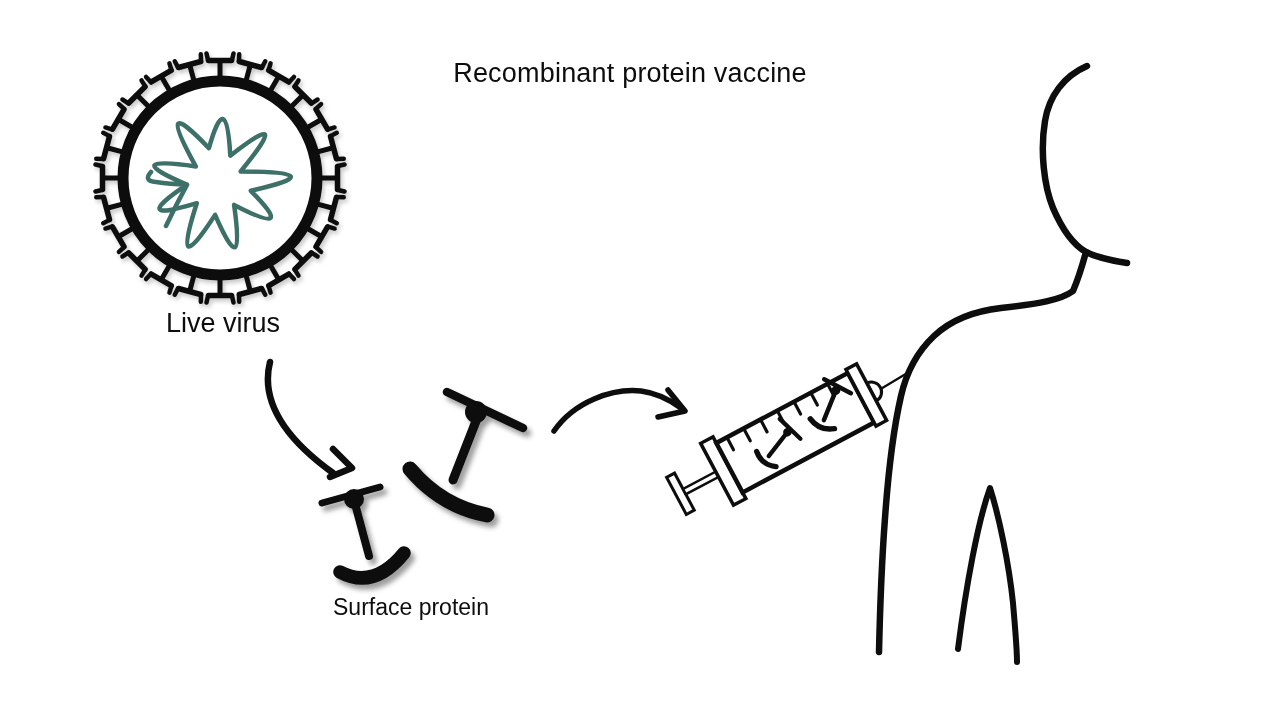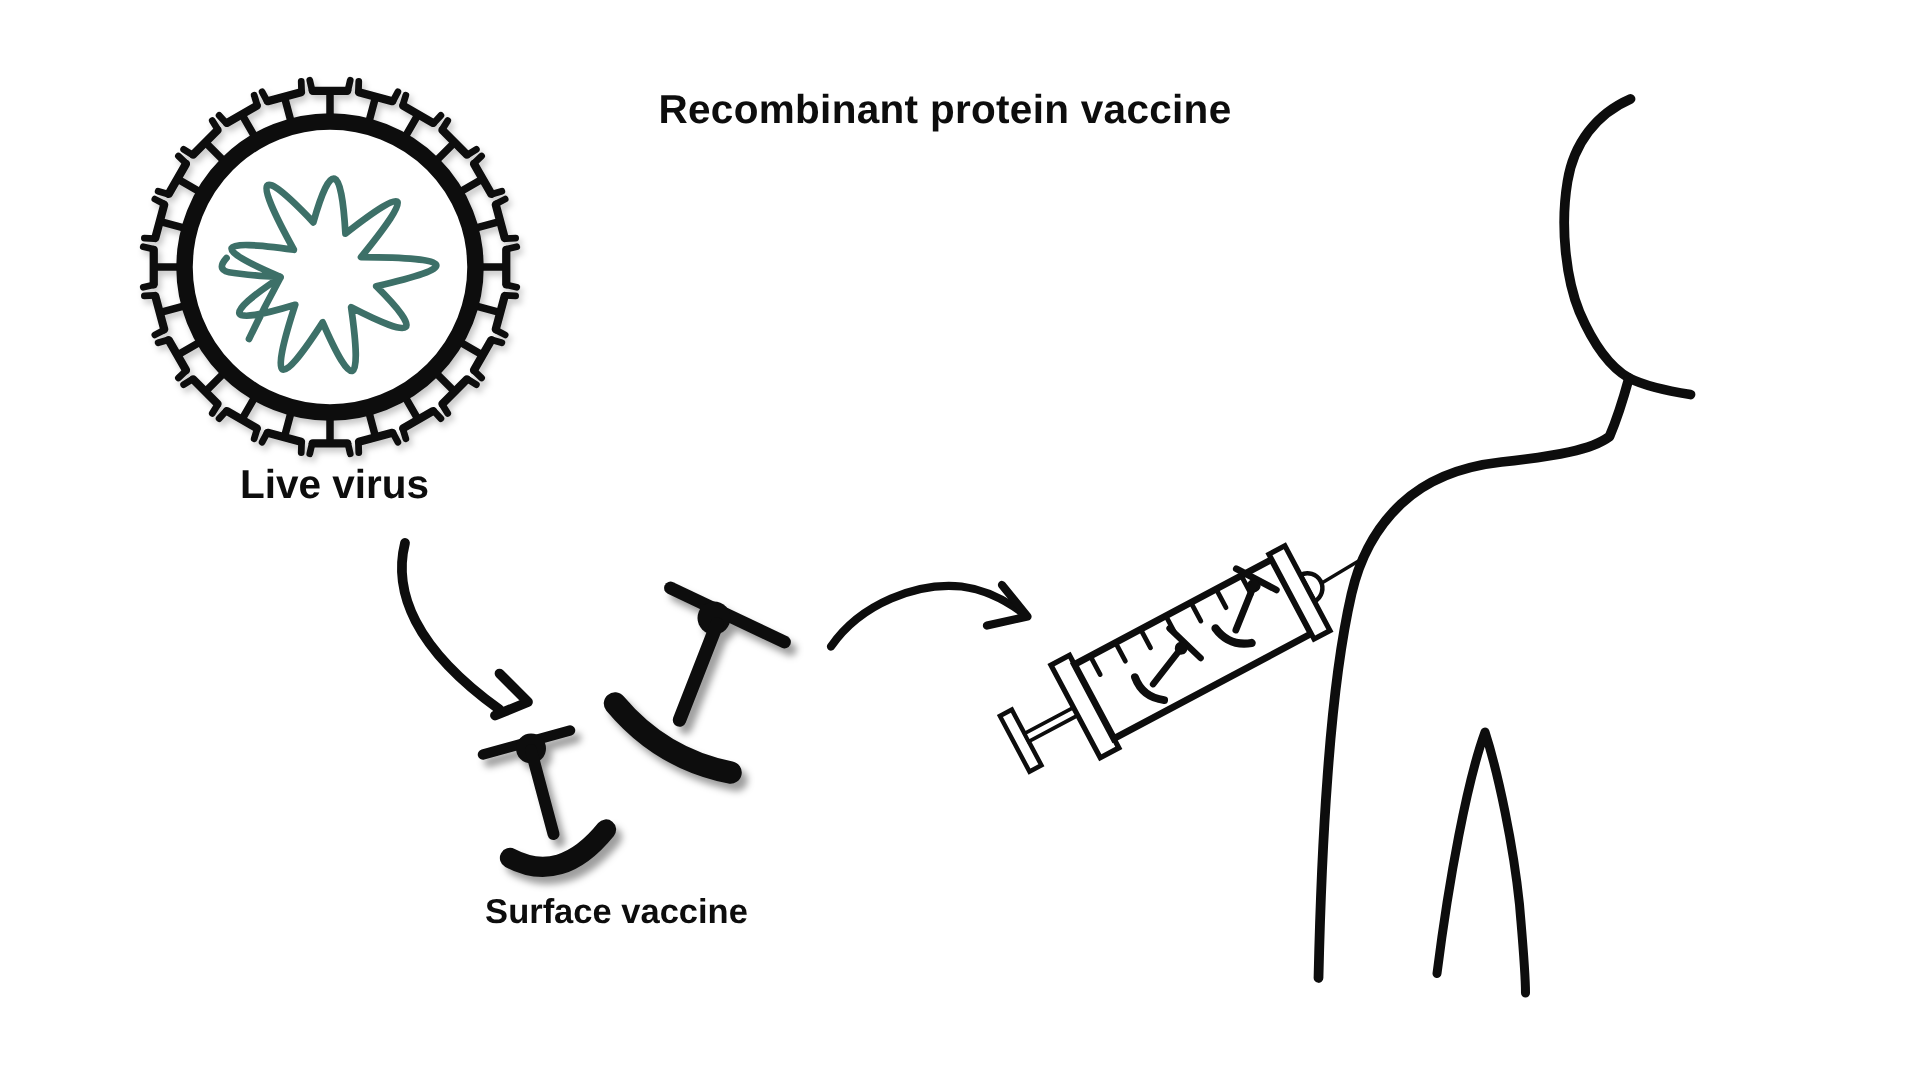--- a/index.html
+++ b/index.html
@@ -4,21 +4,21 @@
 <style>
   html,body{margin:0;padding:0;background:#fff;}
   .canvas{
     position:relative;width:1280px;height:720px;overflow:hidden;
     background:var(--background,#fff);
     font-family:"Liberation Sans",sans-serif;
   }
   .canvas svg{position:absolute;left:0;top:0;}
   .slide-label{
     position:absolute;transform:translateX(-50%);
-    font-weight:bold;color:var(--ink,#0d0d0d);white-space:nowrap;
+    font-weight:normal;color:var(--ink,#0d0d0d);white-space:nowrap;
   }
   .title-label{font-size:27px;letter-spacing:.2px;}
   .virus-label{font-size:27px;}
   .proteins-label{font-size:23px;}
   .ink-stroke{stroke:var(--ink,#0d0d0d);fill:none;stroke-linecap:round;stroke-linejoin:round;}
   .ink-fill{fill:var(--ink,#0d0d0d);}
   .white-part{fill:#fff;stroke:var(--ink,#0d0d0d);}
   .rna-stroke{stroke:var(--rna,#3d7068);fill:none;stroke-linecap:round;stroke-linejoin:round;}
   .shadowed{filter:drop-shadow(4px 5px 2.5px rgba(0,0,0,.38));}
   .soft-shadow{filter:drop-shadow(2px 3px 2px rgba(0,0,0,.22));}
@@ -240,14 +240,14 @@
 
     <g>
       <path class="ink-stroke" stroke-width="6.5" d="M 1087 66 C 1064 76 1049 96 1045 121 C 1040 151 1044 186 1053 208 C 1062 229 1072 244 1086 252 C 1098 258 1114 261 1127 263"></path>
       <path class="ink-stroke" stroke-width="6.5" d="M 1086 252 C 1083 263 1079 277 1073 291 C 1061 300 1038 304 1001 308 C 974 311 951 320 934 336 C 916 353 906 374 901 396 C 893 431 888 476 885 518 C 882 558 880 608 879 652"></path>
       <path class="ink-stroke" stroke-width="6" d="M 958 649 C 966 586 978 521 990 488 C 999 516 1009 564 1013 603 C 1015 627 1017 648 1017 662"></path>
     </g>
   </svg>
 
   <div class="slide-label title-label" style="left:630px;top:58px;">Recombinant protein vaccine</div>
   <div class="slide-label virus-label" style="left:223px;top:308px;">Live virus</div>
-  <div class="slide-label proteins-label" style="left:411px;top:594px;">Surface vaccine</div>
+  <div class="slide-label proteins-label" style="left:411px;top:594px;">Surface protein</div>
 </div>
 
 </body></html>

